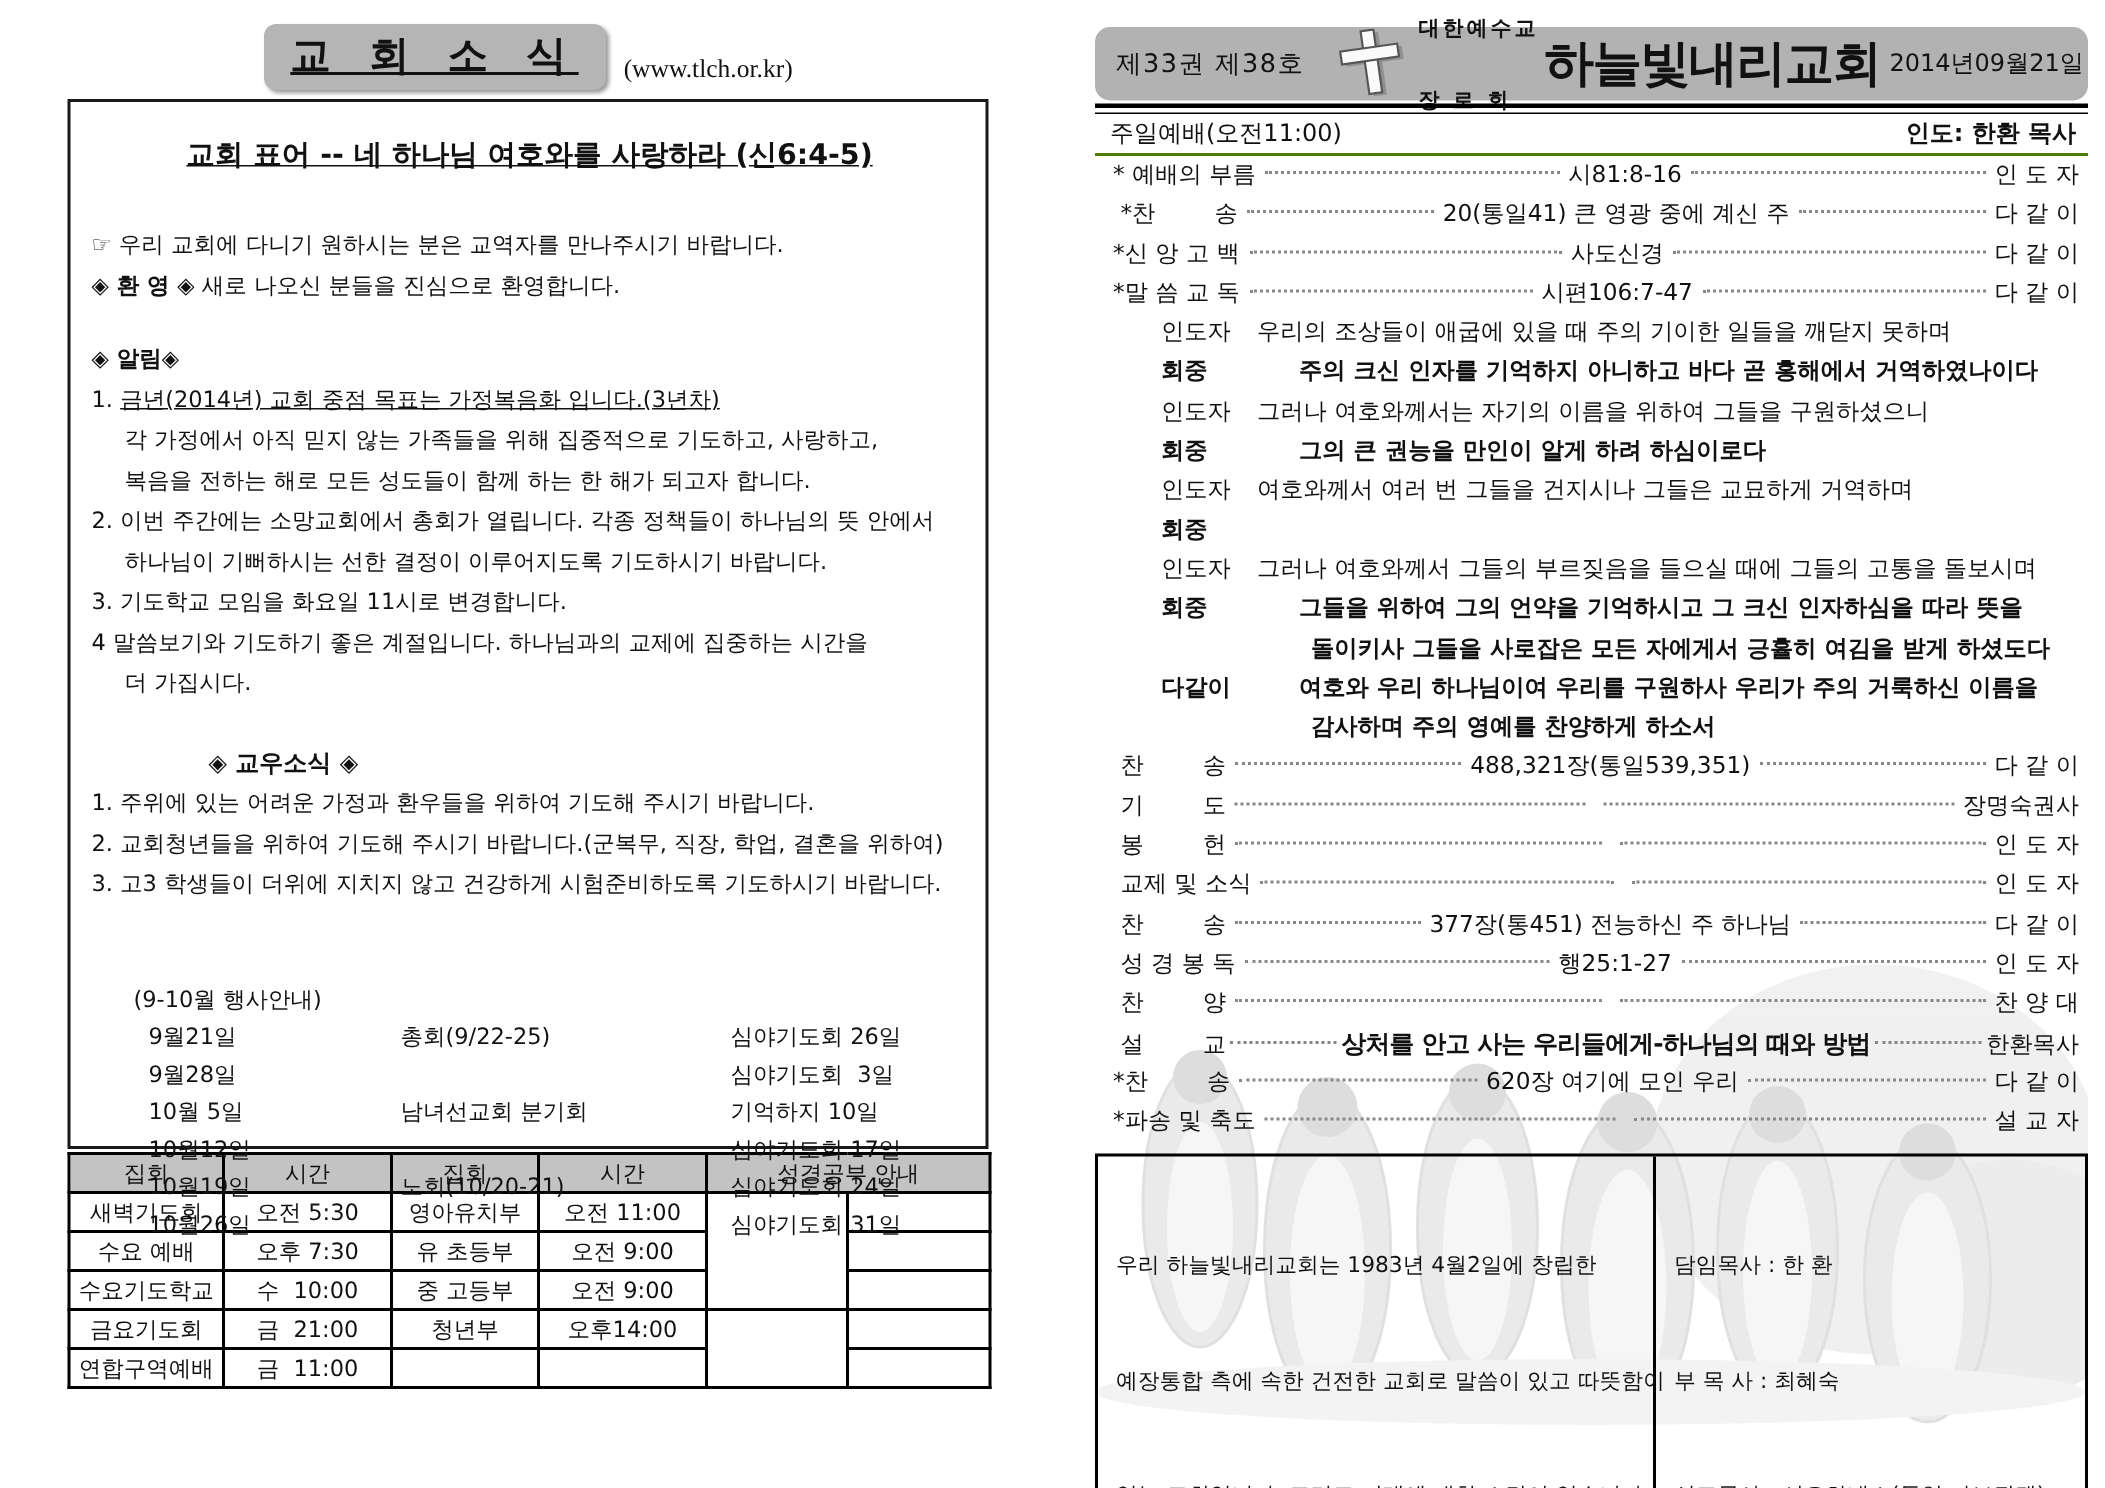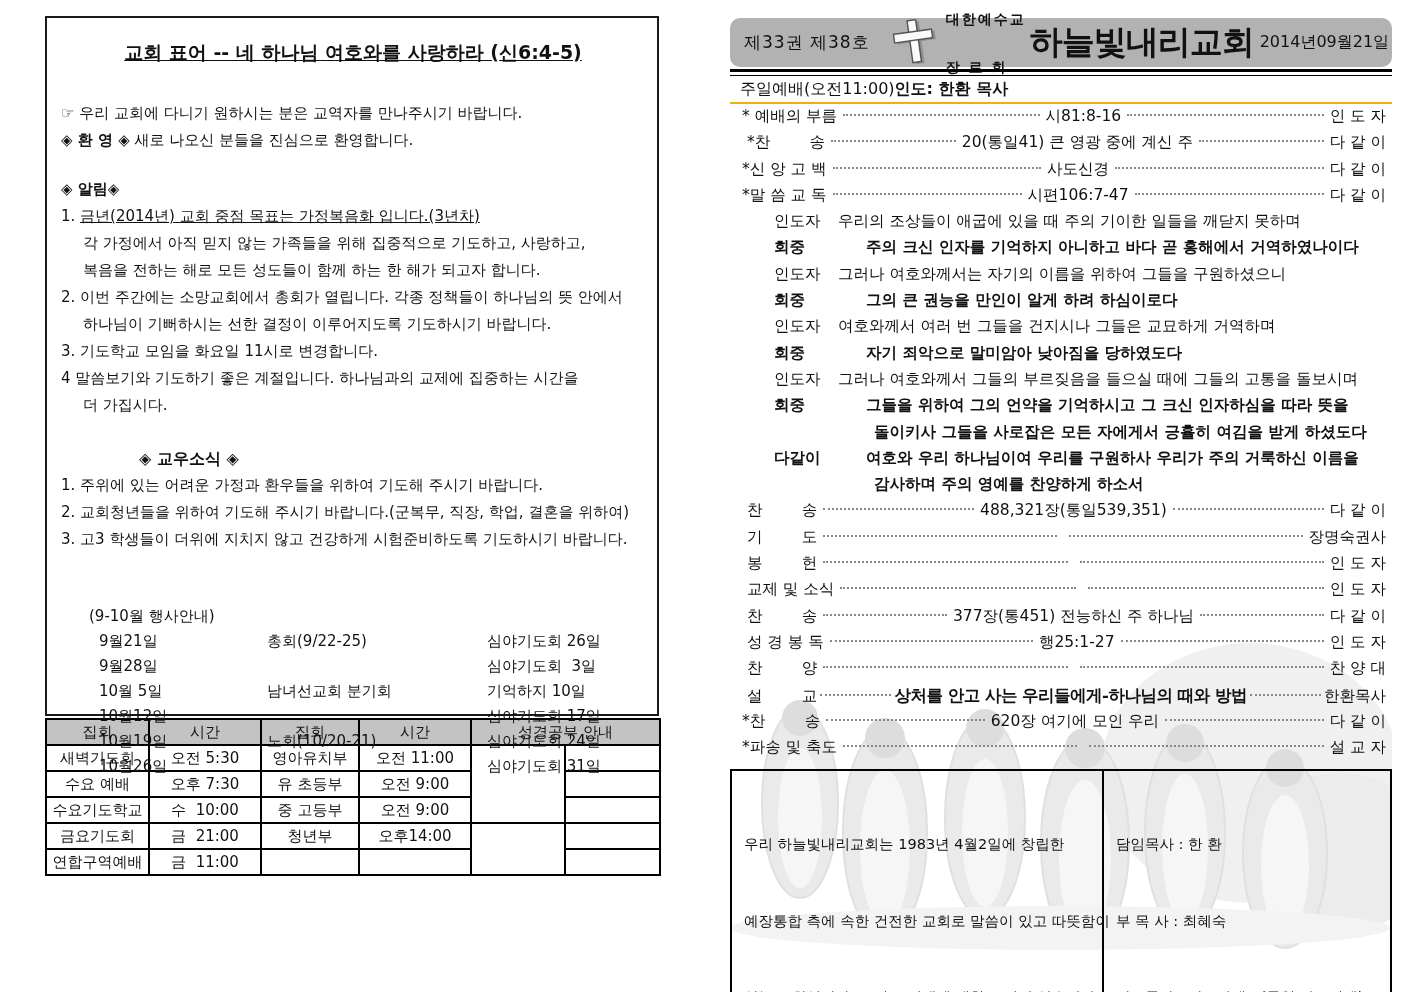--- a/index.html
+++ b/index.html
@@ -29,21 +29,21 @@
 
   
   .right-page{position:absolute;left:730px;top:18px;width:662px;}
   .banner{height:49px;background:#b2b2b2;border-radius:10px;display:flex;align-items:center;position:relative;z-index:2;}
   .b-vol{font-size:17px;margin-left:14px;letter-spacing:1px;white-space:pre;}
   .b-cross{margin-left:22px;display:flex;align-items:center;}
   .b-denom{margin-left:8px;font-weight:bold;font-size:14px;line-height:16px;letter-spacing:2px;white-space:pre;}
   .b-church{font-size:33px;font-weight:bold;margin-left:4px;letter-spacing:-1px;white-space:nowrap;}
   .b-date{font-size:16px;margin-left:6px;white-space:nowrap;}
   .dbl-line{border-top:3px solid #000;border-bottom:1px solid #000;height:3px;margin-top:2px;position:relative;z-index:2;}
-  .service-row{display:flex;justify-content:flex-start;border-bottom:2px solid #eab308;padding:3px 8px 2px 10px;font-size:16px;position:relative;z-index:2;}
+  .service-row{display:flex;justify-content:space-between;border-bottom:2px solid #4d7c0f;padding:3px 8px 2px 10px;font-size:16px;position:relative;z-index:2;}
   .service-leader{font-weight:bold;}
   .order-section{padding:2px 6px 0 12px;position:relative;z-index:1;}
   .o-row{display:flex;align-items:baseline;height:26.3px;font-size:15.5px;}
   .o-label{white-space:pre;}
   .o-dots{flex:1;border-bottom:2px dotted #888;margin:0 6px;transform:translateY(-5px);min-width:10px;}
   .o-center{white-space:pre;}
   .o-center:empty{display:none;}
   .o-who{white-space:pre;}
   .o-row.sermon .o-center{font-weight:bold;font-size:16.5px;letter-spacing:-0.5px;}
   .o-row.sermon .o-dots{margin:0 3px;min-width:6px;}
@@ -56,20 +56,26 @@
   .ib-left{width:372px;box-sizing:border-box;border-right:2px solid #000;padding:10px 6px 10px 12px;font-size:14.5px;line-height:25.5px;white-space:pre;}
   .ib-right{flex:1;padding:10px 4px 10px 12px;font-size:14.5px;line-height:25.5px;white-space:pre;}
   .watermark{position:absolute;left:0;top:455px;width:662px;height:478px;z-index:0;pointer-events:none;}
 </style>
 </head>
 <body>
 
 <div id="canvas">
 
   <div class="left-page">
+    <div class="lp-titlerow">
+      <div class="lp-titlebox">
+        <span class="lp-title">교 회 소 식</span>
+      </div>
+      <span class="lp-url">(www.tlch.or.kr)</span>
+    </div>
 
     <div class="lp-box">
       <div class="motto"><span>교회 표어 -- 네 하나님 여호와를 사랑하라 (신6:4-5)</span></div>
 
       <div class="line">☞ 우리 교회에 다니기 원하시는 분은 교역자를 만나주시기 바랍니다.</div>
       <div class="line"><span class="bold">◈ 환 영 ◈</span><span> 새로 나오신 분들을 진심으로 환영합니다.</span></div>
 
       <div class="line bold gap22">◈ 알림◈</div>
       <div class="line"><span>1. </span><span class="u">금년(2014년) 교회 중점 목표는 가정복음화 입니다.(3년차)</span></div>
       <div class="line ind">각 가정에서 아직 믿지 않는 가족들을 위해 집중적으로 기도하고, 사랑하고,</div>
@@ -257,21 +263,20 @@
       <div class="r-row b">
           <span class="r-sp">회중</span>
           <span class="r-tx">그의 큰 권능을 만인이 알게 하려 하심이로다</span>
         </div>
       <div class="r-row">
           <span class="r-sp">인도자</span>
           <span class="r-tx">여호와께서 여러 번 그들을 건지시나 그들은 교묘하게 거역하며</span>
         </div>
       <div class="r-row b">
           <span class="r-sp">회중</span>
-          <span class="r-tx">자기 죄악으로 말미암아 낮아짐을 당하였도다</span>
         </div>
       <div class="r-row">
           <span class="r-sp">인도자</span>
           <span class="r-tx">그러나 여호와께서 그들의 부르짖음을 들으실 때에 그들의 고통을 돌보시며</span>
         </div>
       <div class="r-row b">
           <span class="r-sp">회중</span>
           <span class="r-tx">그들을 위하여 그의 언약을 기억하시고 그 크신 인자하심을 따라 뜻을</span>
         </div>
       <div class="r-row b">

